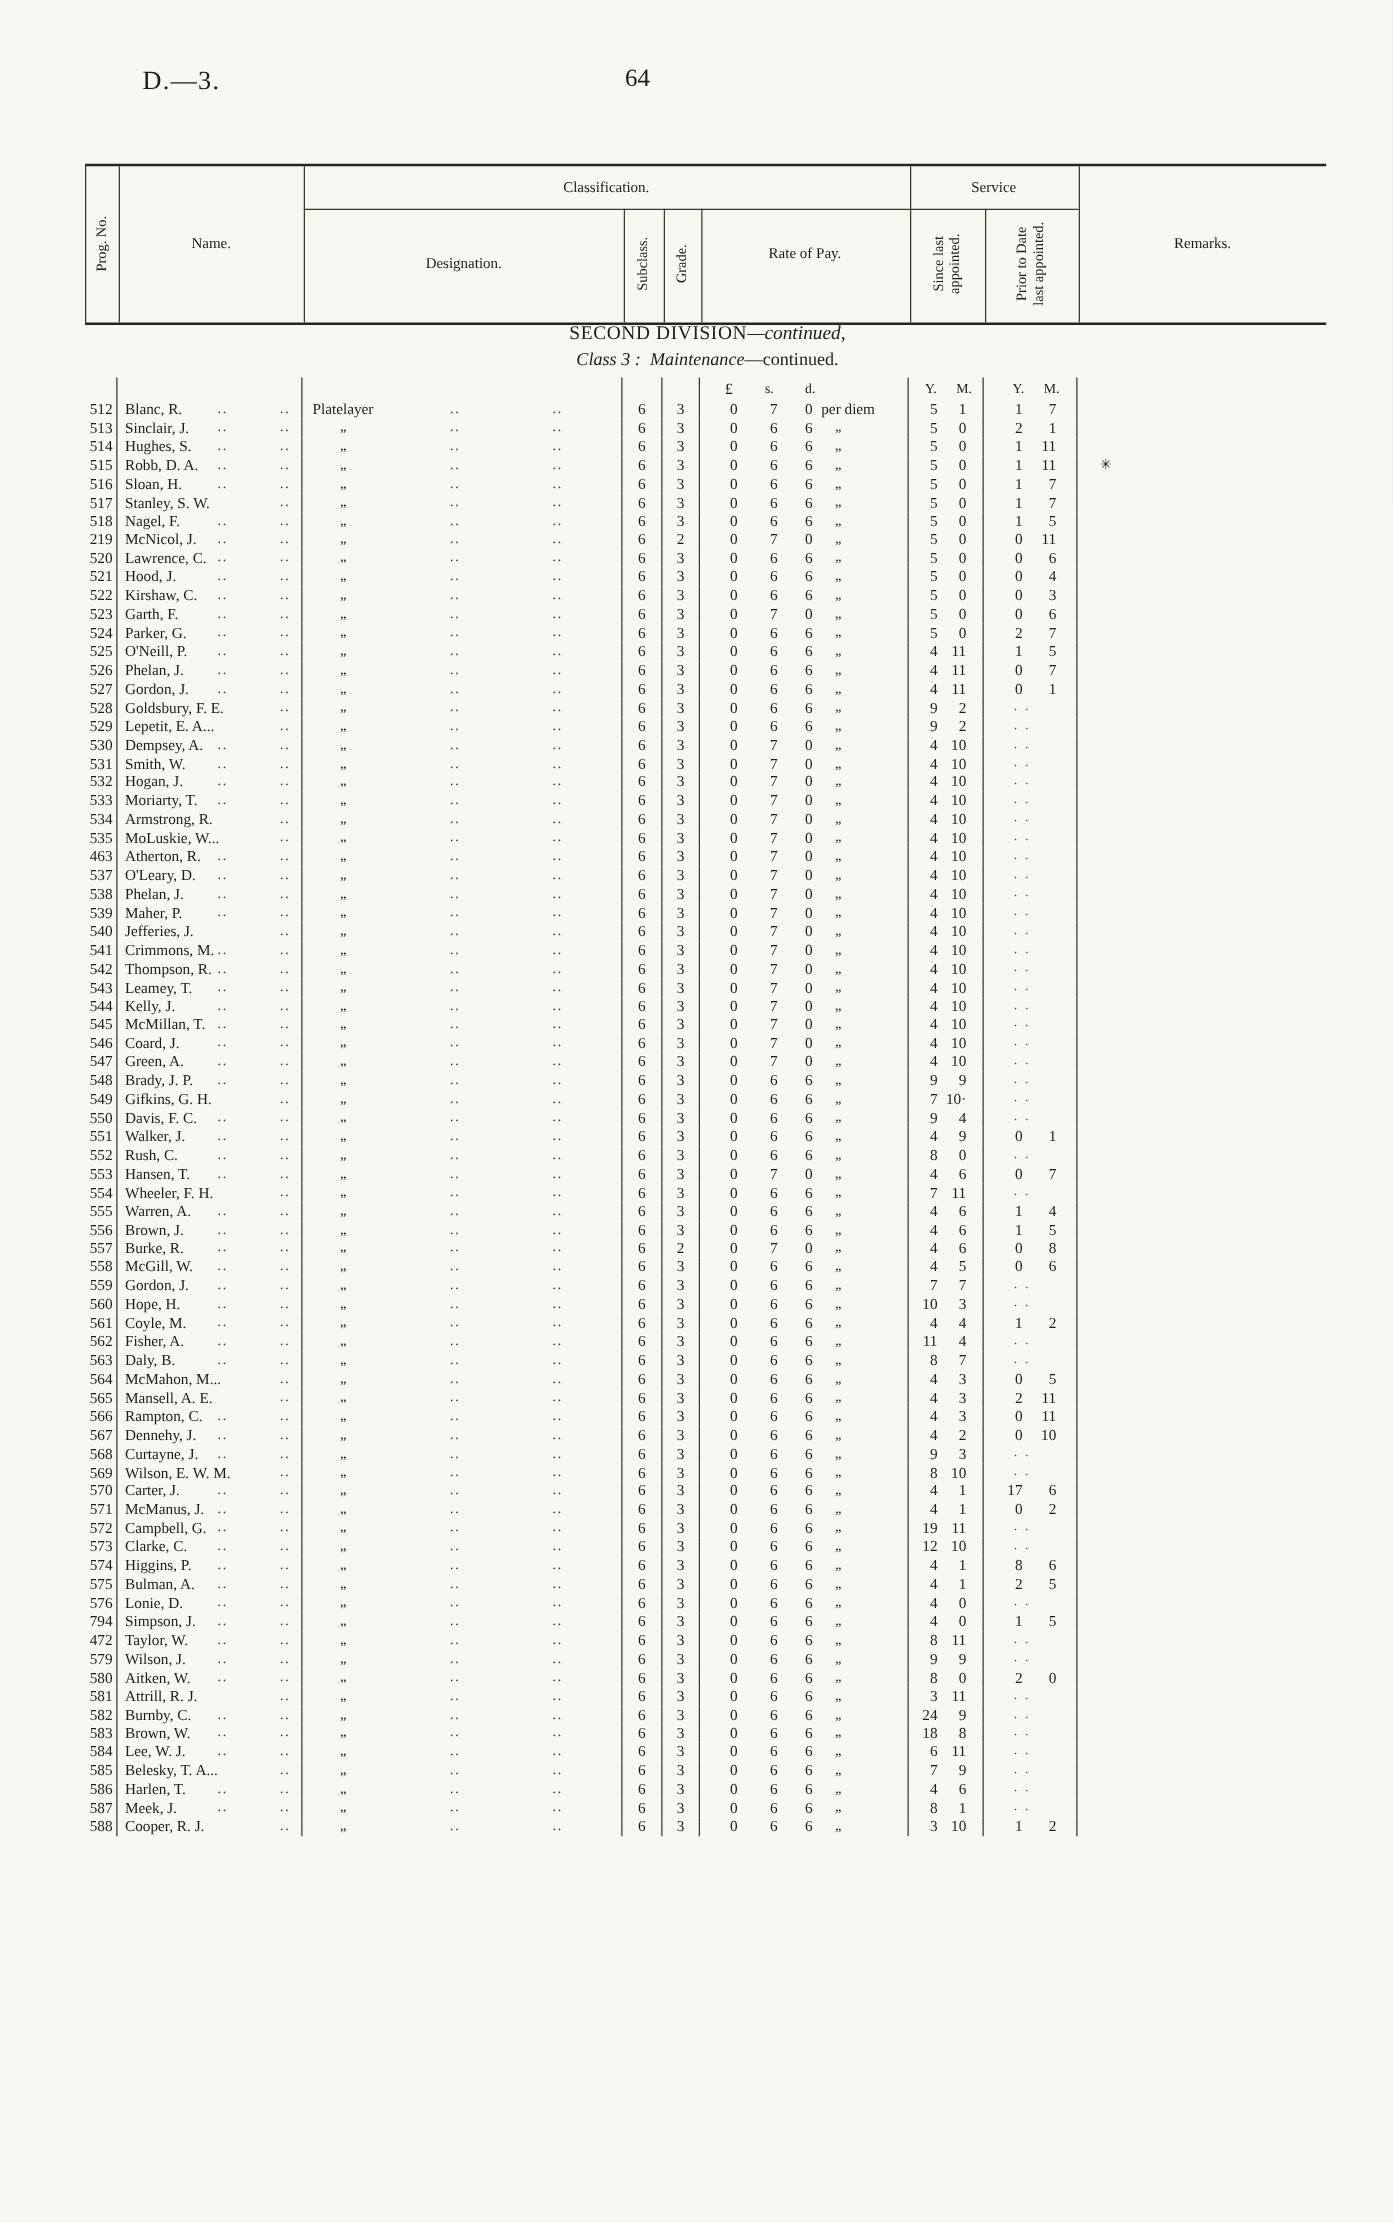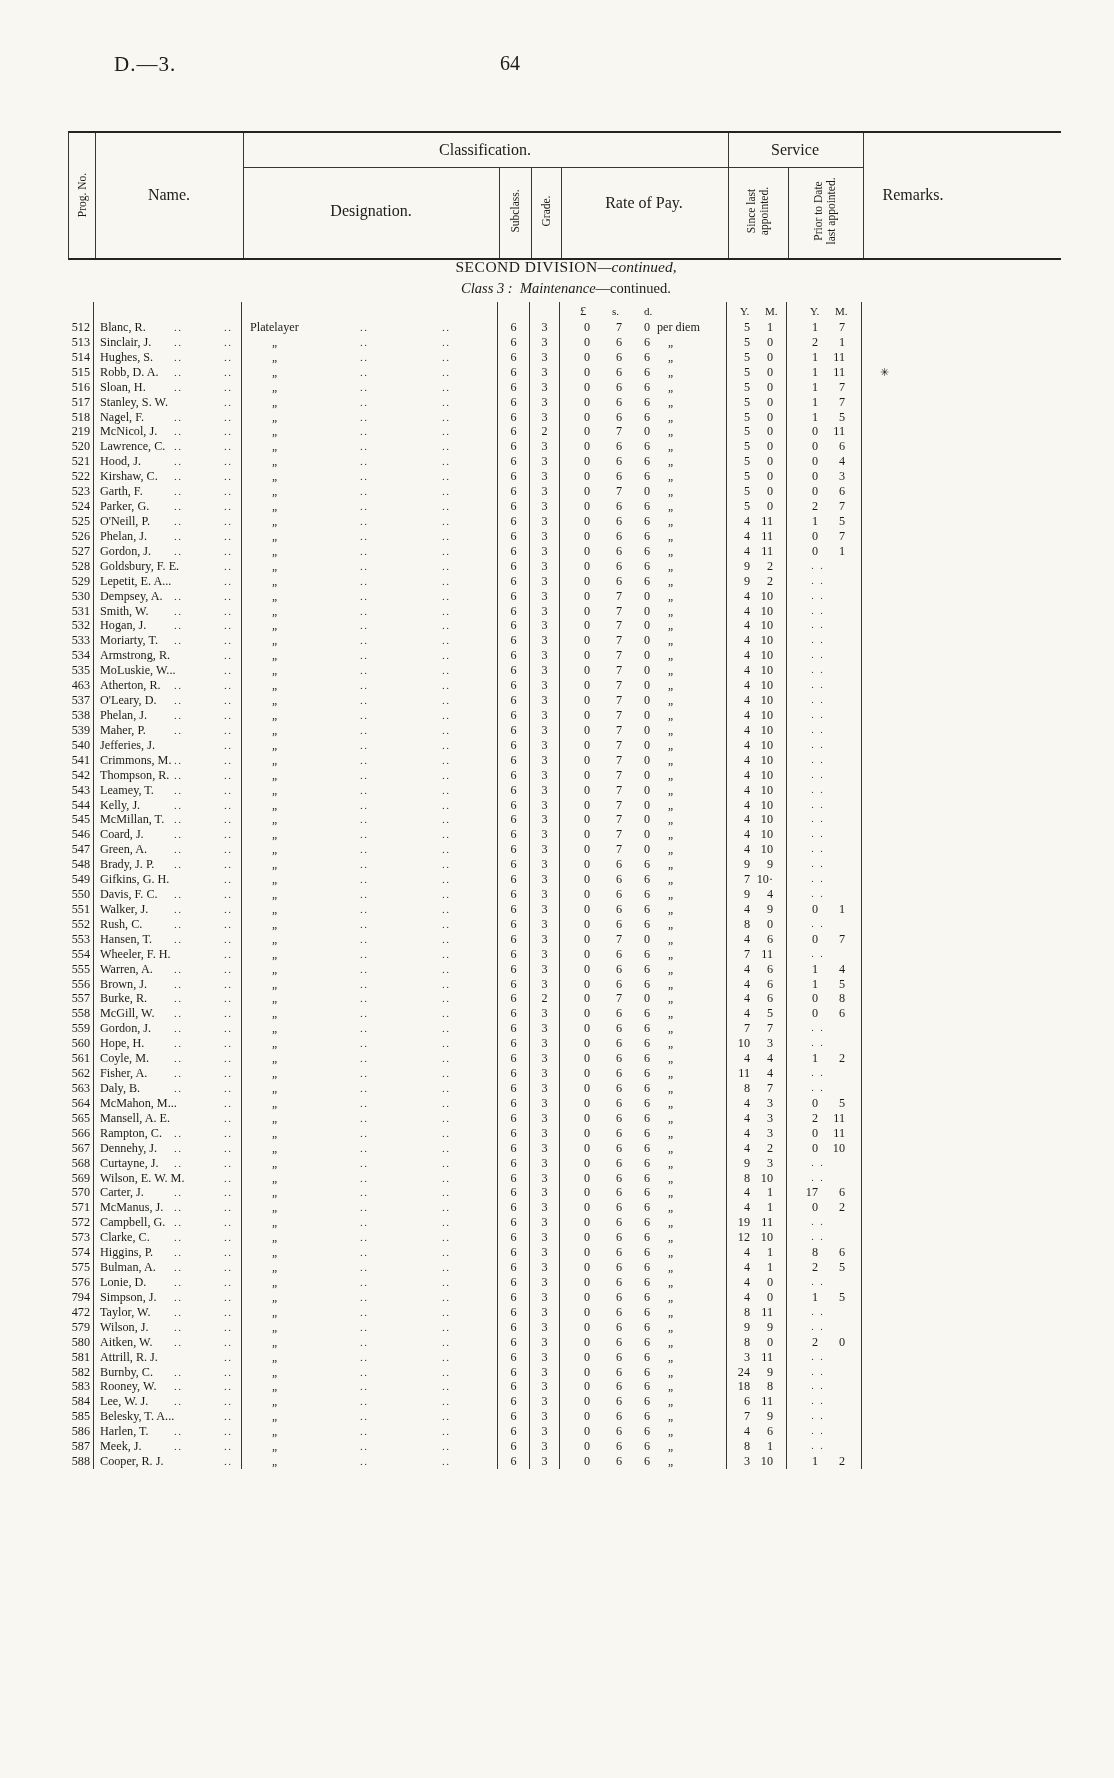--- a/index.html
+++ b/index.html
@@ -21,21 +21,21 @@
   
   .thead{
     position:absolute;left:68px;top:131px;width:992px;height:125px;
     border-top:2px solid #26241f;border-bottom:2px solid #26241f;
     border-left:1px solid #3a372f;
     box-sizing:content-box;
   }
   .vl{position:absolute;width:1px;background:#3a372f;top:0;bottom:0;}
   .vl.part{top:34px;}
   .hl{position:absolute;height:1px;background:#3a372f;}
-  .hlab{position:absolute;transform:translate(-50%,-50%);font-size:16px;white-space:nowrap;}
+  .hlab{position:absolute;transform:translate(-50%,-50%);font-size:12px;white-space:nowrap;}
   .vlab{
     position:absolute;transform:translate(-50%,-50%) rotate(-90deg);
     font-size:11.5px;line-height:1.12;text-align:center;white-space:nowrap;
   }
   .vlab.wrap2{width:58px;white-space:normal;}
   .vlab.wrap3{width:70px;white-space:normal;}
   
   .sect1{position:absolute;left:0;top:258px;width:1132px;text-align:center;font-size:15.5px;letter-spacing:.5px;}
   .sect1 .it{font-style:italic;letter-spacing:0;}
   .sect2{position:absolute;left:0;top:280px;width:1132px;text-align:center;font-size:14.5px;}
@@ -103,21 +103,21 @@
     <div class="vlab" style="left:13px;top:62px">Prog. No.</div>
     <div class="hlab" style="left:100px;top:62px">Name.</div>
     <div class="hlab" style="left:416px;top:17px">Classification.</div>
     <div class="hlab" style="left:302px;top:78px">Designation.</div>
     <div class="vlab" style="left:446px;top:78px">Subclass.</div>
     <div class="vlab" style="left:477px;top:78px">Grade.</div>
     <div class="hlab" style="left:575px;top:70px">Rate of Pay.</div>
     <div class="hlab" style="left:726px;top:17px">Service</div>
     <div class="vlab wrap2" style="left:689px;top:78px">Since last appointed.</div>
     <div class="vlab wrap3" style="left:756px;top:78px">Prior to Date last appointed.</div>
-    <div class="hlab" style="left:844px;top:62px">Remarks.</div>
+    <div class="hlab" style="left:893px;top:62px">Remarks.</div>
   </div>
 
   <div class="sect1">
     <span>SECOND DIVISION</span><span class="it">—continued,</span>
   </div>
   <div class="sect2">
     <span class="it">Class 3 :</span>&nbsp;&nbsp;<span class="it">Maintenance</span><span>—continued.</span>
   </div>
 
   <div class="tbody" id="tbody">
@@ -2220,21 +2220,21 @@
           <span class="abs sm">9</span>
         </div>
         <div class="c c-prior">
           <span class="abs pdots">. .</span>
         </div>
         <div class="c c-rem last"></div>
       </div>
       <div class="trow">
         <div class="c c-prog">583</div>
         <div class="c c-name">
-          <span class="abs nm">Rooney, W.</span>
+          <span class="abs nm">Brown, W.</span>
           <span class="abs dots n-d1">..</span>
           <span class="abs dots n-d2">..</span>
         </div>
         <div class="c c-desig">
           <span class="abs dg-dit">„</span>
           <span class="abs dots d-d1">..</span>
           <span class="abs dots d-d2">..</span>
         </div>
         <div class="c c-sub">6</div>
         <div class="c c-grade">3</div>

